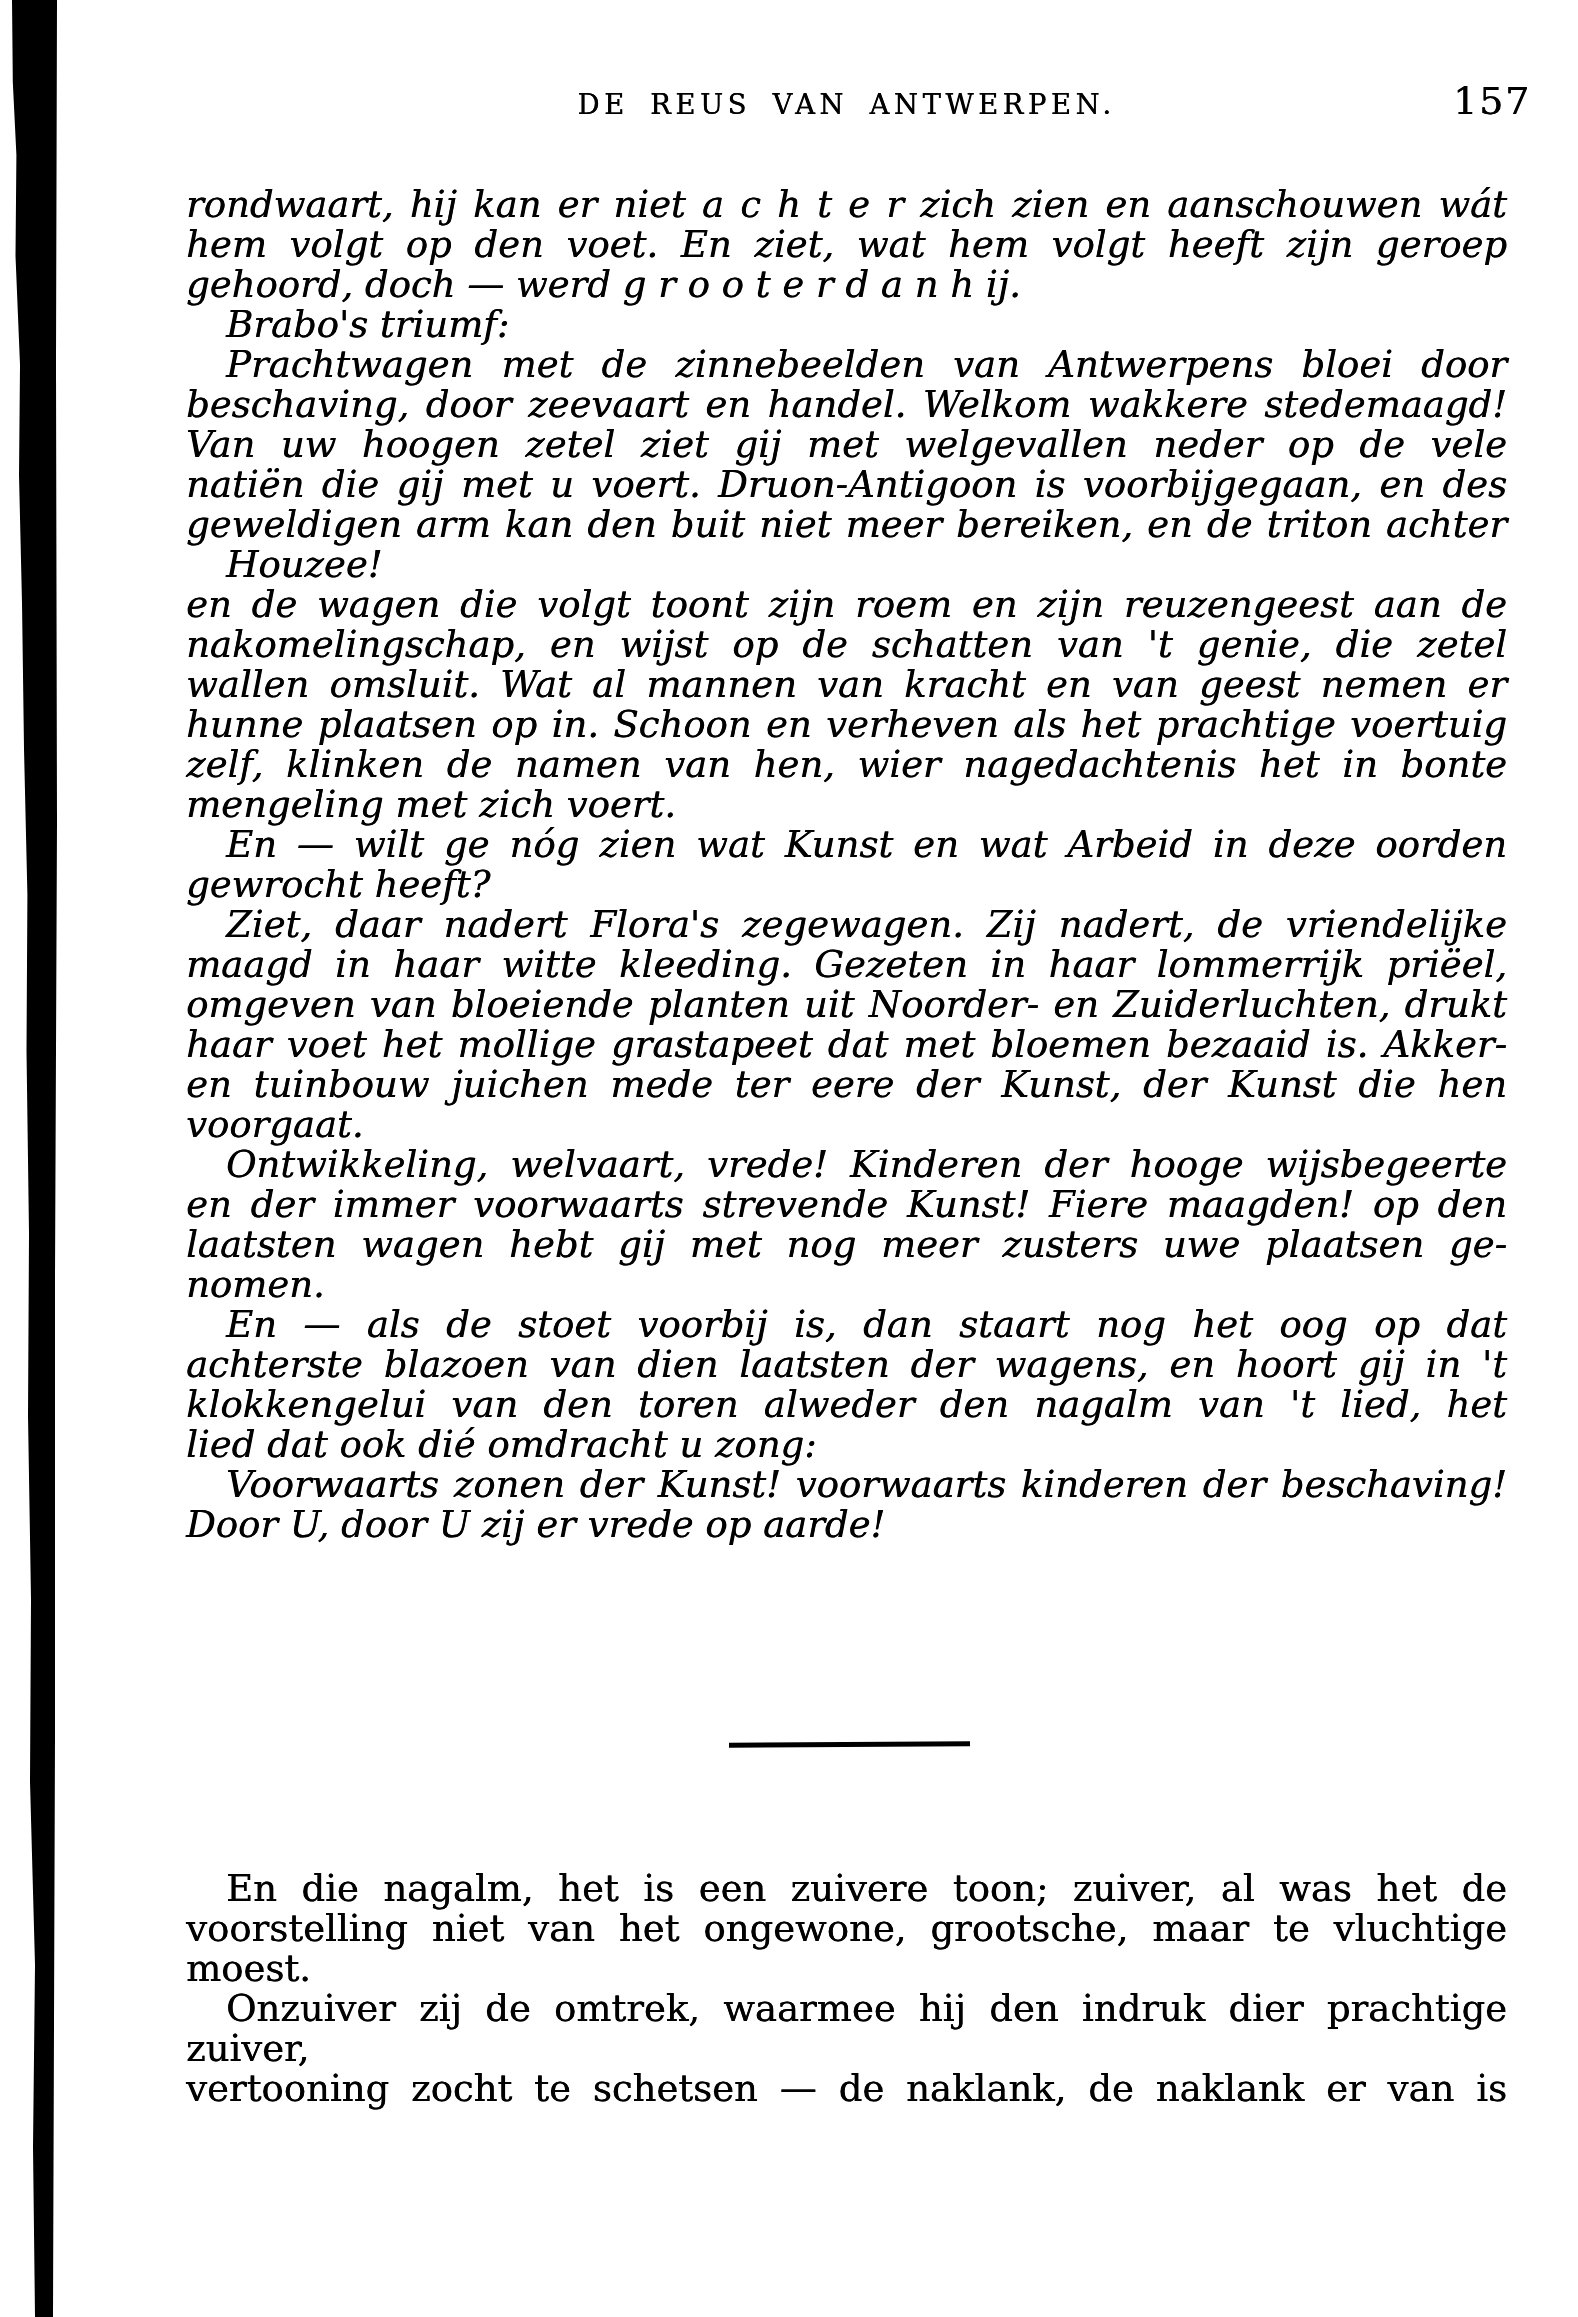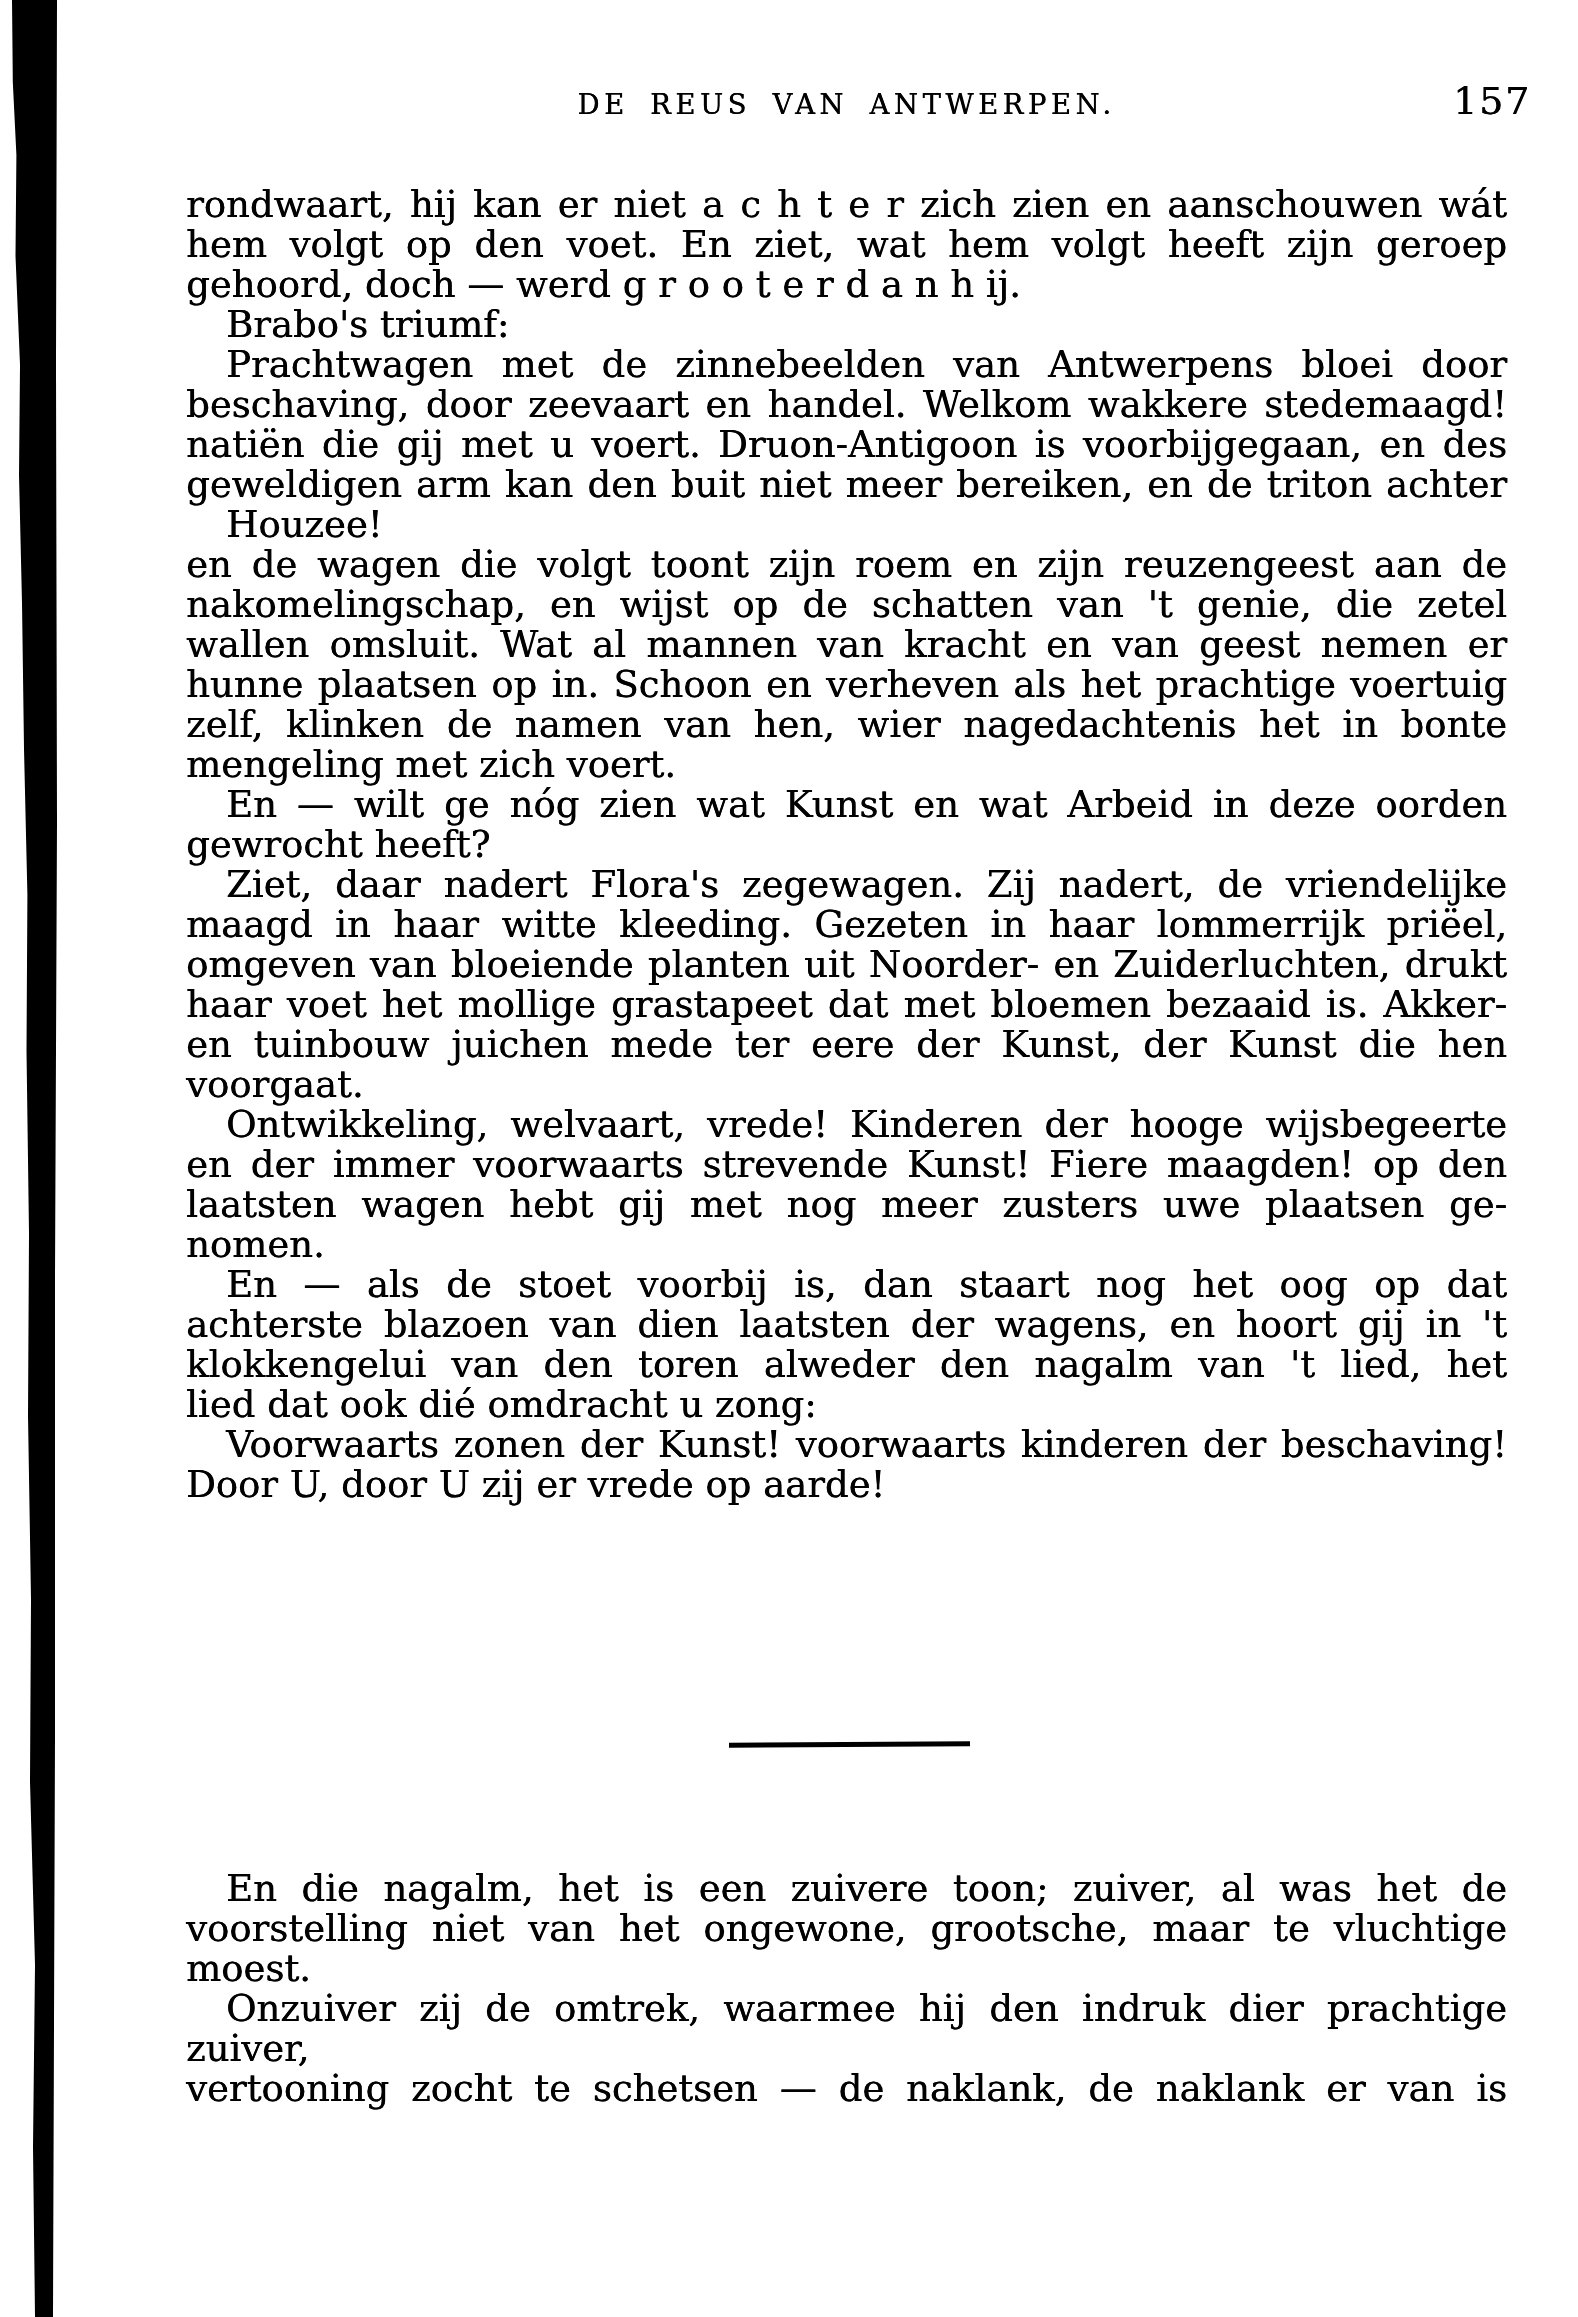--- a/index.html
+++ b/index.html
@@ -41,21 +41,21 @@
     top: 79px; right: 70px;
     font-size: 38px;
     letter-spacing: 1.8px;
     margin-left: 48px;
   }
   .text-block {
     position: absolute;
     left: 186px; width: 1321px;
     font-size: 37px;
   }
-  #section-0 { top: 185px; }
+  #section-0 { top: 185px; font-style: italic; }
   #section-1 { top: 1869px; }
   .line {
     height: 40px;
     line-height: 40px;
   }
   .just { text-align: justify; text-align-last: justify; }
   .last { text-align: left; text-align-last: left; }
   .indent { text-indent: 40px; }
   .separator {
     position: absolute;
@@ -75,20 +75,21 @@
 
   <div class="page-number">157</div>
 
   <div class="text-block" id="section-0">
       <div class="line just">rondwaart, hij kan er niet a&nbsp;c&nbsp;h&nbsp;t&nbsp;e&nbsp;r zich zien en aanschouwen wát</div>
       <div class="line just">hem volgt op den voet. En ziet, wat hem volgt heeft zijn geroep</div>
       <div class="line last">gehoord, doch — werd g&nbsp;r&nbsp;o&nbsp;o&nbsp;t&nbsp;e&nbsp;r d&nbsp;a&nbsp;n h&nbsp;ij.</div>
       <div class="line last indent">Brabo's triumf:</div>
       <div class="line just indent">Prachtwagen met de zinnebeelden van Antwerpens bloei door</div>
       <div class="line just">beschaving, door zeevaart en handel. Welkom wakkere stedemaagd!</div>
+      <div class="line just">Van uw hoogen zetel ziet gij met welgevallen neder op de vele</div>
       <div class="line just">natiën die gij met u voert. Druon-Antigoon is voorbijgegaan, en des</div>
       <div class="line just">geweldigen arm kan den buit niet meer bereiken, en de triton achter</div>
       <div class="line last indent">Houzee!</div>
       <div class="line just">en de wagen die volgt toont zijn roem en zijn reuzengeest aan de</div>
       <div class="line just">nakomelingschap, en wijst op de schatten van 't genie, die zetel</div>
       <div class="line just">wallen omsluit. Wat al mannen van kracht en van geest nemen er</div>
       <div class="line just">hunne plaatsen op in. Schoon en verheven als het prachtige voertuig</div>
       <div class="line just">zelf, klinken de namen van hen, wier nagedachtenis het in bonte</div>
       <div class="line last">mengeling met zich voert.</div>
       <div class="line just indent">En — wilt ge nóg zien wat Kunst en wat Arbeid in deze oorden</div>

